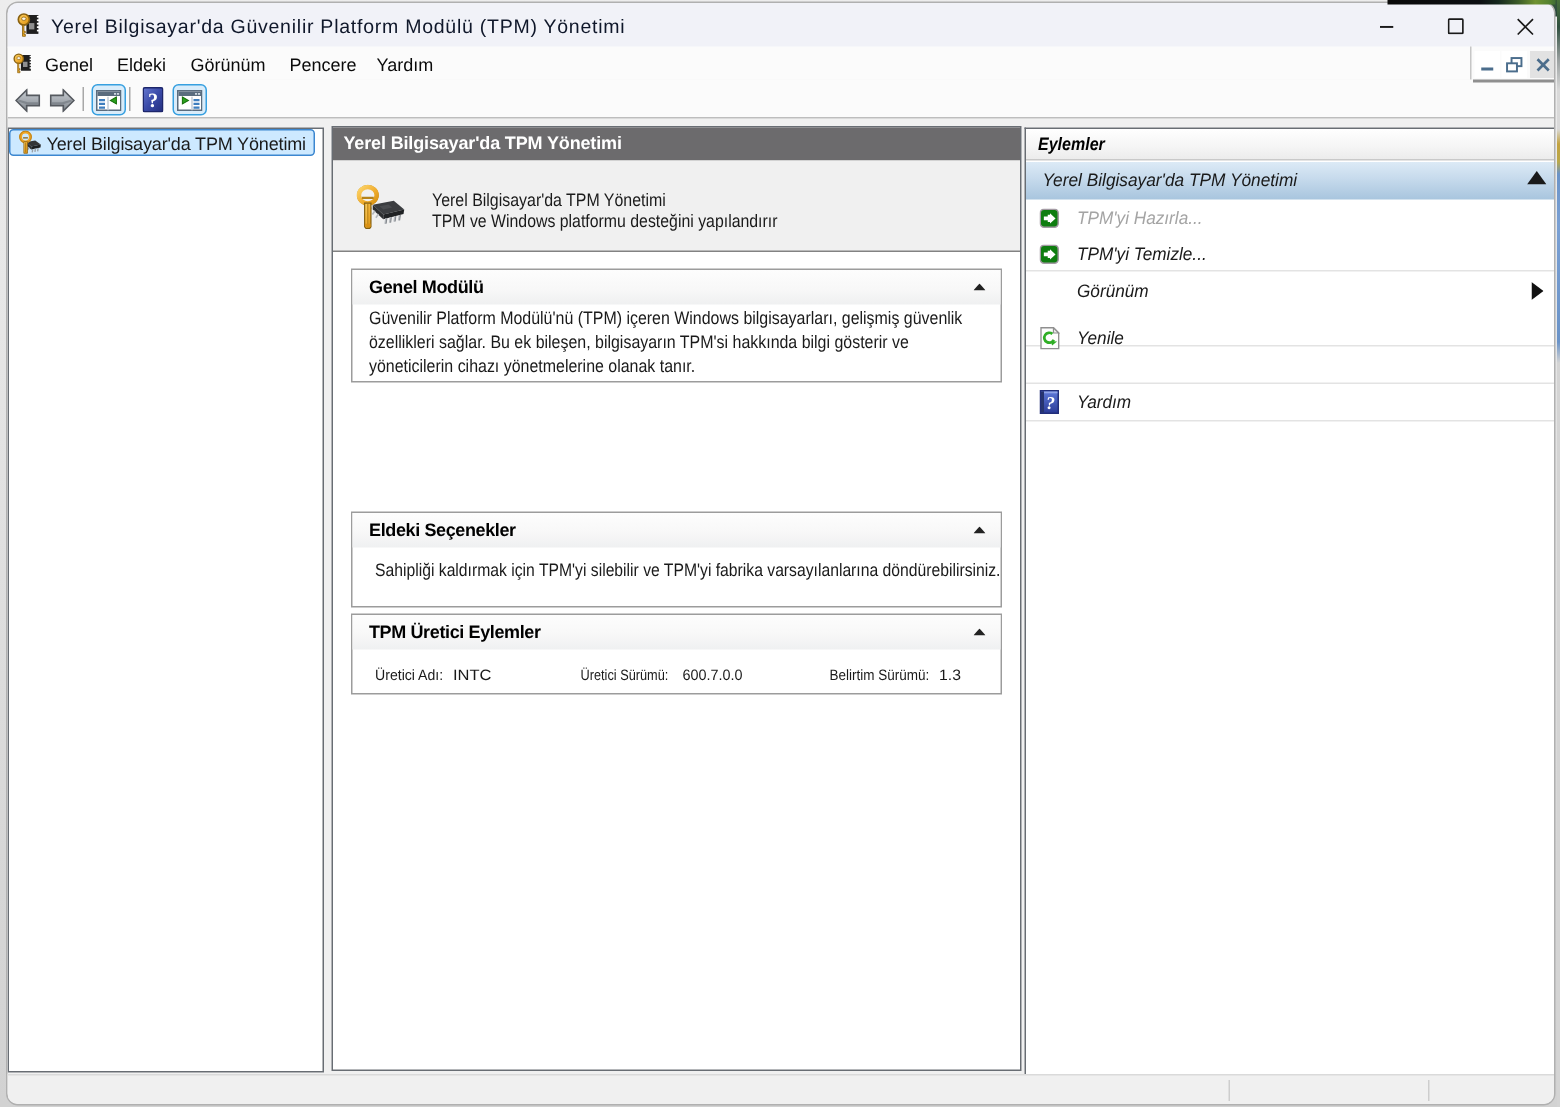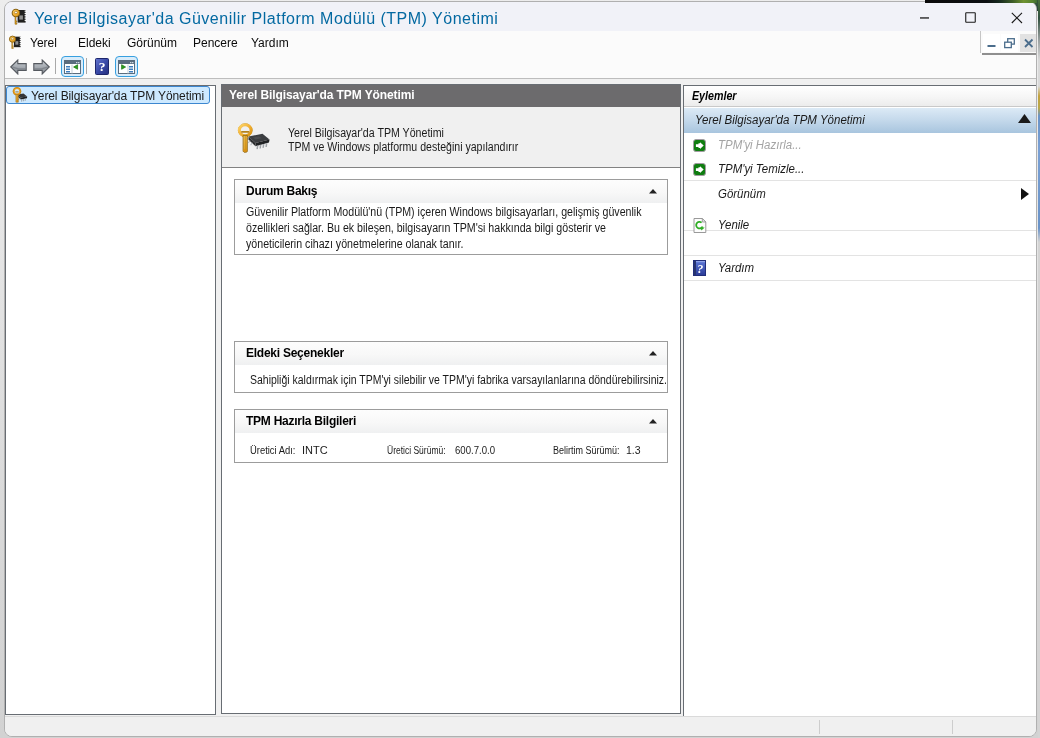--- a/index.html
+++ b/index.html
@@ -11,21 +11,21 @@
 .sx { transform-origin:left center; display:inline-block; }
 #wp-topright { left:925px; top:0; width:112px; height:2.5px; z-index:5;
   background:linear-gradient(90deg,#0a0a0a 0%,#0c0f12 55%,#15281e 66%,#3c5c28 78%,#6f9231 88%,#55832f 96%,#3f6d35 100%); }
 #wp-corner { left:1030px; top:0; width:10px; height:11px;
   background:linear-gradient(150deg,#3a5e2c 0%,#2f4f3f 60%,#223c32 100%); }
 #wp-right { left:1038px; top:0; width:2px; height:738px;
   background:linear-gradient(180deg,#47703a 0px,#2f4f3f 18px,#9aa0a0 40px,#d9d9d9 60px,#d9d9d9 86px,#c3a23f 96px,#b9a84a 108px,#6a93c8 116px,#7aa0d4 150px,#6a93c8 228px,#d4d4d4 242px,#d4d4d4 100%); }
 #win { left:4px; top:1px; width:1033px; height:736px; background:#f0f0f0;
   border:1px solid #b0b0b0; border-radius:8px; overflow:hidden; }
 #titlebar { left:0; top:0; width:100%; height:30px; background:#f1f2f8; }
-#title-text { left:29px; top:8px; font-size:16px; letter-spacing:0.5px; color:#0369a1; }
+#title-text { left:29px; top:8px; font-size:13px; letter-spacing:0.5px; color:#0f172a; }
 #menubar { left:0; top:29px; width:100%; height:22px; background:#fbfbfb; }
 .menu-item { top:5px; font-size:12px; color:#0a0a0a; }
 #mdi-sep { left:975px; top:29px; width:1px; height:23px; background:#c6c6c6; }
 #menubar-border { left:977px; top:51px; width:56px; height:1.5px; background:#8f8f8f; z-index:3; }
 #toolbar { left:0; top:51px; width:100%; height:26px; background:#fbfbfb; border-bottom:1px solid #bdbdbd; }
 .tb-toggle { top:3px; width:23px; height:21px; border:1px solid #37a0e0; border-radius:4px; background:#d9ecfa; }
 .tb-sep { top:5px; width:1px; height:16px; background:#a8a8a8; }
 #left-panel { left:0; top:83px; width:211px; height:630px; background:#fff; border:1px solid #686d73; }
 #tree-sel { left:0px; top:0px; width:204px; height:18px; background:#cde9ff; border:1.5px solid #3c87d0; border-radius:3px; }
 #center-panel { left:216px; top:82px; width:460px; height:630px; background:#fff; border:1px solid #686d73; }
@@ -115,21 +115,21 @@
       <rect x="13.6" y="2.6" width="1.9" height="1.15" fill="#fff"></rect>
         <rect x="13.6" y="4.9" width="1.9" height="1.15" fill="#fff"></rect>
       <rect x="13.6" y="7.2" width="1.9" height="1.15" fill="#fff"></rect>
         <rect x="13.6" y="9.5" width="1.9" height="1.15" fill="#fff"></rect>
       <rect x="13.6" y="11.8" width="1.9" height="1.15" fill="#fff"></rect>
       <rect x="8.3" y="7.4" width="3.6" height="4.2" fill="#8f8f8f"></rect>
       <circle cx="4.9" cy="5" r="3.7" class="g1" stroke-width="1.1"></circle>
       <ellipse cx="4.9" cy="4.5" rx="1.5" ry="1.15" fill="#faf4e4" stroke="#8a6211" stroke-width="0.5"></ellipse>
       <path d="M4 8.6 L4 16.2 L5.9 16.2 L5.9 14.9 L4.95 14.9 L4.95 13.9 L5.9 13.9 L5.9 12.9 L4.95 12.9 L4.95 8.6 Z" fill="#eda921" stroke="#8a6211" stroke-width="0.55"></path>
     </svg>
-    <span class="abs menu-item" style="left:25px">Yerel</span>
+    <span class="abs menu-item" style="left:25px">Genel</span>
     <span class="abs menu-item" style="left:73px">Eldeki</span>
     <span class="abs menu-item" style="left:122px">Görünüm</span>
     <span class="abs menu-item" style="left:188px">Pencere</span>
     <span class="abs menu-item" style="left:246px">Yardım</span>
   </div>
   <div class="abs" id="mdi-sep"></div>
   <div class="abs" style="left:978px;top:32px;width:17px;height:18px;background:#fff">
     <svg width="17" height="18" viewBox="0 0 17 18">
         <rect x="4.5" y="11" width="8" height="2" fill="#4b6d8c"></rect>
       </svg>
@@ -240,37 +240,37 @@
       <ellipse cx="10.2" cy="9.2" rx="5.9" ry="5.5" fill="none" stroke="url(#goldg)" stroke-width="3"></ellipse>
       <path d="M6.2 10.9 L14.2 10.9" stroke="#b5821a" stroke-width="1.6"></path>
       <path d="M8.1 14.4 L8.1 30.2 L9 31.2 L11.5 31.2 L12.3 30.2 L12.3 14.4 Z" fill="url(#goldg)" stroke="#85600f" stroke-width="0.8"></path>
       <path d="M10.2 15 L10.2 30.6" stroke="#c08a1c" stroke-width="0.9"></path>
       <path d="M8.3 28.2 L12.1 28.2 L12.1 30.3 L8.3 30.3 Z" fill="#d98f13" opacity="0.85"></path>
     </svg>
     <span class="abs sx" style="left:66px;top:41px;transform:scaleX(0.885)">Yerel Bilgisayar'da TPM Yönetimi</span>
     <span class="abs sx" style="left:66px;top:55px;transform:scaleX(0.881)">TPM ve Windows platformu desteğini yapılandırır</span>
     <div class="abs sect" style="top:94px;height:76px">
       <div class="sect-head"></div>
-        <span class="sect-title">Durum Bakış</span>
+        <span class="sect-title">Genel Modülü</span>
       <svg class="sect-arr" width="8" height="4.5" viewBox="0 0 8 4.5">
           <path d="M4 0 L8 4.5 L0 4.5 Z" fill="#222"></path>
         </svg>
       <div class="abs txt sx" style="left:11px;top:24px;line-height:16px;transform:scaleX(0.886)">Güvenilir Platform Modülü'nü (TPM) içeren Windows bilgisayarları, gelişmiş güvenlik<br>özellikleri sağlar. Bu ek bileşen, bilgisayarın TPM'si hakkında bilgi gösterir ve<br>yöneticilerin cihazı yönetmelerine olanak tanır.</div>
     </div>
-    <div class="abs sect" style="top:256px;height:52px">
+    <div class="abs sect" style="top:256px;height:64px">
       <div class="sect-head"></div>
         <span class="sect-title">Eldeki Seçenekler</span>
       <svg class="sect-arr" width="8" height="4.5" viewBox="0 0 8 4.5">
           <path d="M4 0 L8 4.5 L0 4.5 Z" fill="#222"></path>
         </svg>
       <span class="abs sx" style="left:15px;top:31px;transform:scaleX(0.873)">Sahipliği kaldırmak için TPM'yi silebilir ve TPM'yi fabrika varsayılanlarına döndürebilirsiniz.</span>
     </div>
     <div class="abs sect" style="top:324px;height:54px">
       <div class="sect-head"></div>
-        <span class="sect-title">TPM Hazırla Bilgileri</span>
+        <span class="sect-title">TPM Üretici Eylemler</span>
       <svg class="sect-arr" width="8" height="4.5" viewBox="0 0 8 4.5">
           <path d="M4 0 L8 4.5 L0 4.5 Z" fill="#222"></path>
         </svg>
       <span class="abs sx" style="left:15px;top:35px;font-size:10px;transform:scaleX(0.94)">Üretici Adı:</span>
       <span class="abs sx" style="left:67px;top:35px;font-size:10px;transform:scaleX(1.1)">INTC</span>
       <span class="abs sx" style="left:152px;top:35px;font-size:10px;transform:scaleX(0.85)">Üretici Sürümü:</span>
       <span class="abs sx" style="left:220px;top:35px;font-size:10px;transform:scaleX(0.96)">600.7.0.0</span>
       <span class="abs sx" style="left:318px;top:35px;font-size:10px;transform:scaleX(0.9)">Belirtim Sürümü:</span>
       <span class="abs sx" style="left:391px;top:35px;font-size:10px;transform:scaleX(1.05)">1.3</span>
     </div>

